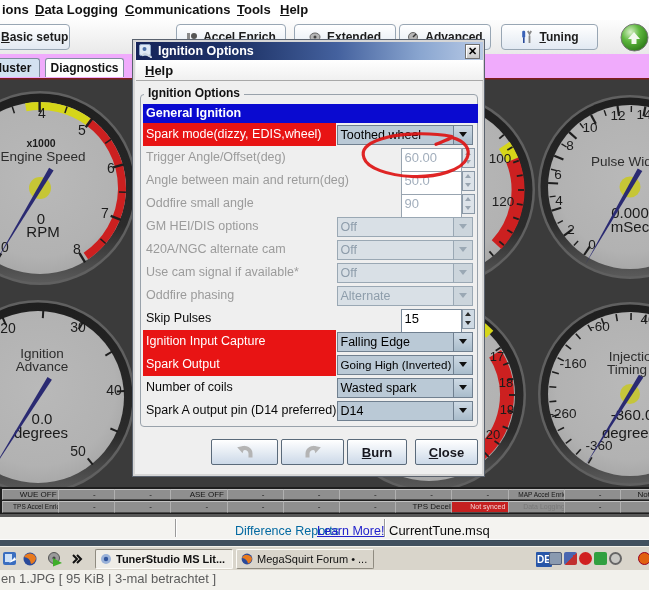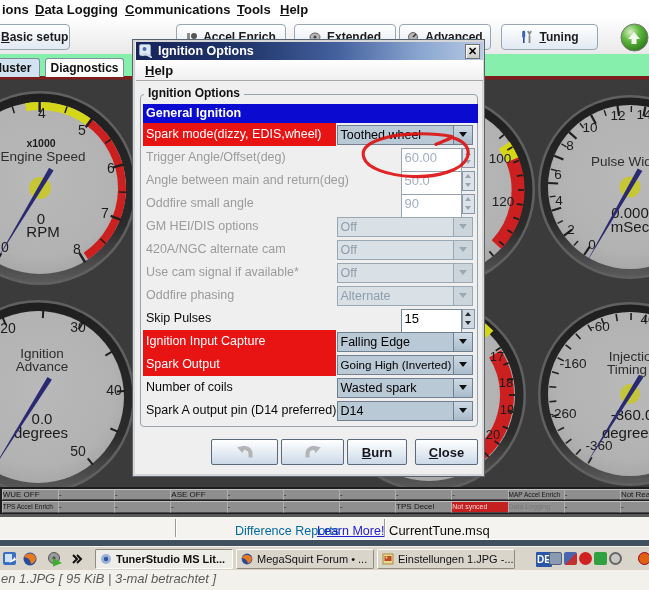--- a/index.html
+++ b/index.html
@@ -7,44 +7,44 @@
 #menubar {position:absolute;left:0;top:0;width:649px;height:20px;background:#ffffff;}
 #menubar > span {position:absolute;top:2px;font-size:13px;font-weight:bold;color:#111;}
 .ul {text-decoration:underline;}
 
 #toolbar {position:absolute;left:0;top:20px;width:649px;height:34px;background:linear-gradient(#fdfdfd,#e9e9e9);}
 .tbtn {position:absolute;top:4px;height:26px;border:1px solid #98a6b4;border-radius:4px;
 background:linear-gradient(#ffffff,#e2e9f2);font-size:12px;font-weight:bold;color:#1c1c1c;
 display:flex;align-items:center;justify-content:center;white-space:nowrap;}
 .tico {display:inline-block;margin-right:5px;}
 
-#tabstrip {position:absolute;left:0;top:54px;width:649px;height:26px;background:#86efac;border-bottom:4px solid #7f1d1d;padding-left:36px;}
+#tabstrip {position:absolute;left:0;top:54px;width:649px;height:26px;background:#f0abfc;border-bottom:2px solid #7f1d1d;padding-left:36px;}
 .tab {position:absolute;top:4px;height:19px;border:1px solid #7e8e9e;border-bottom:none;
 border-radius:3px 3px 0 0;font-size:12px;font-weight:bold;color:#111;text-align:center;line-height:19px;}
 
 #indzone {position:absolute;left:0;top:487px;width:649px;height:27px;background:#1e1e1e;}
 .cell {position:absolute;width:73px;height:11.5px;background:#8f8f8f;color:#151515;
 border:1px solid #4a4a4a;border-top-color:#c2c2c2;border-left-color:#b0b0b0;
-line-height:9.5px;white-space:nowrap;overflow:hidden;}
+text-align:center;line-height:9.5px;white-space:nowrap;overflow:hidden;}
 
 #statusbar {position:absolute;left:0;top:514px;width:649px;height:26px;background:#f4f3f0;
 border-top:3px solid #585858;border-bottom:1px solid #fbfbfb;}
 #statusbar .sep {position:absolute;top:2px;height:18px;width:1px;background:#9a9a9a;box-shadow:1px 0 0 #fff;}
 
 #navystrip {position:absolute;left:0;top:540px;width:649px;height:6px;background:#41505e;}
 #taskbar {position:absolute;left:0;top:546px;width:649px;height:24px;background:#d9d5cb;border-top:1px solid #f3f1ea;}
 .tkbtn {position:absolute;top:2px;height:20px;width:138px;font-size:11px;color:#111;
 display:flex;align-items:center;padding-left:4px;white-space:nowrap;overflow:hidden;margin-left:8px;}
 .tk-up {background:#d9d5cb;border:1px solid #8f8b80;border-top-color:#fdfcf8;border-left-color:#fdfcf8;border-radius:2px;}
 .tk-dn {background:#efede7;border:1px solid #fdfcf8;border-top-color:#8f8b80;border-left-color:#8f8b80;border-radius:2px;font-weight:bold;}
 .tkico {display:inline-block;width:12px;height:12px;margin-right:4px;flex:0 0 auto;}
 .tray {position:absolute;top:5px;width:13px;height:13px;border-radius:2px;}
 
 #caption {position:absolute;left:0;top:570px;width:649px;height:20px;background:#f2f1ec;
-font-size:13px;color:#5c5c5c;line-height:17px;font-style:italic;}
+font-size:13px;color:#5c5c5c;line-height:17px;}
 
 #dialog {position:absolute;left:132px;top:39px;width:353px;height:438px;background:#efefef;
 border:1px solid #5a626e;box-shadow:inset 0 0 0 2px #d6d6d6;z-index:20;}
 #dtitle {position:absolute;left:3px;top:2px;width:347px;height:18px;
 background:linear-gradient(90deg,#16245a 0%,#1f3468 30%,#44619e 58%,#8aa6d0 82%,#b8cae6 100%);}
 #dtitle .txt {position:absolute;left:22px;top:2px;font-size:12.5px;font-weight:bold;color:#fff;}
 #xbtn {position:absolute;right:3px;top:1.5px;width:15px;height:15px;background:linear-gradient(#f4f4f4,#c9c9c9);
 border:1px solid #707070;box-shadow:inset 1px 1px 0 #fff;color:#000;font-size:11px;font-weight:bold;
 text-align:center;line-height:13px;}
 #dmenu {position:absolute;left:3px;top:20px;width:347px;height:21px;background:linear-gradient(#ffffff,#f0f0f0);
@@ -365,27 +365,20 @@
           <circle cx="6" cy="6" r="5" fill="#9ab2d8"></circle>
           <circle cx="6" cy="6" r="2.2" fill="#31569e"></circle>
         </svg>
   TunerStudio MS Lit...</div>
  <div class="tkbtn tk-up" style="left:228px;">
   <svg class="tkico" viewBox="0 0 12 12">
           <circle cx="6" cy="6" r="5.4" fill="#2a4a9a"></circle>
           <path d="M1 5 a5.4 5.4 0 0 1 10 .5 a6 6 0 0 1 -4 5 a7 7 0 0 0 -6 -5.5" fill="#e87a1e"></path>
         </svg>
   MegaSquirt Forum • ...</div>
- <div class="tkbtn tk-up" style="left:369px;">
-  <svg class="tkico" viewBox="0 0 12 12">
-          <rect x="1" y="1" width="10" height="10" fill="#e8d890" stroke="#a89040"></rect>
-          <rect x="2.5" y="3" width="7" height="5" fill="#c04828"></rect>
-          <circle cx="4.5" cy="4.5" r="1" fill="#f8e860"></circle>
-        </svg>
-  Einstellungen 1.JPG -...</div>
  <div class="tray" style="left:528px;width:16px;height:15px;background:#2856a8;color:#fff;
   font-size:10px;font-weight:bold;text-align:center;line-height:15px;border-radius:1px;margin-left:8px;">DE</div>
  <div class="tray" style="left:549px;background:#8a9ab0;border:1px solid #55617a;"></div>
  <div class="tray" style="left:564px;background:linear-gradient(135deg,#4a66b0 50%,#c03030 50%);"></div>
  <div class="tray" style="left:579px;background:#d02020;border-radius:50%;"></div>
  <div class="tray" style="left:594px;background:#30a040;"></div>
  <div class="tray" style="left:609px;background:#c8c8c4;border-radius:50%;border:2px solid #666;"></div>
  <div class="tray" style="left:638px;background:#e06010;border-radius:50%;border:1px solid #902;"></div>
 </div>
 

